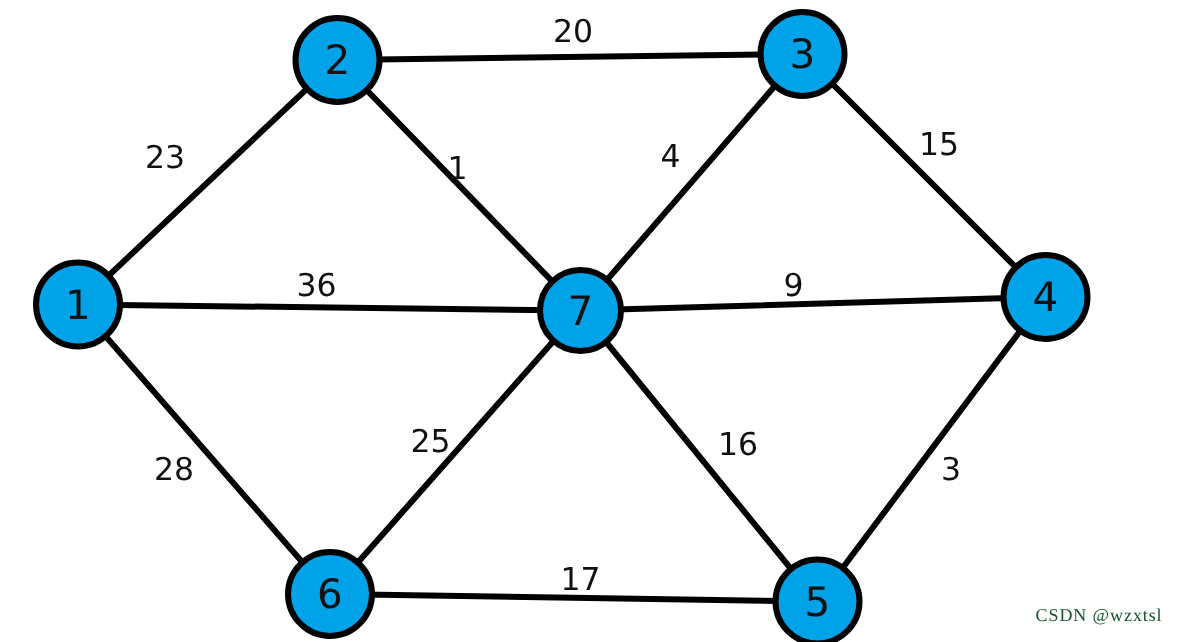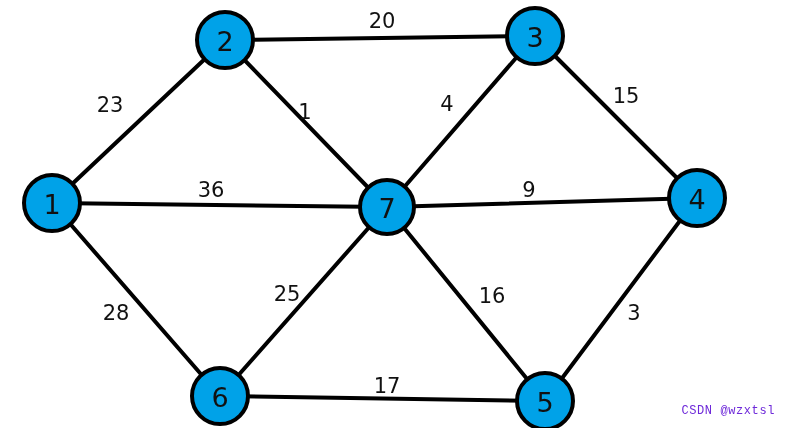--- a/index.html
+++ b/index.html
@@ -45,23 +45,23 @@
     font-family: "DejaVu Sans", sans-serif;
     font-size: 21px;
     fill: #111111;
     text-anchor: middle;
     dominant-baseline: central;
   }
   #watermark {
     position: absolute;
     right: 12px;
     bottom: 10px;
-    font-family: Liberation Mono, monospace;
+    font-family: Liberation Serif, serif;
     font-size: 12px;
-    color: #6d28d9;
+    color: #14532d;
     letter-spacing: 0.6px;
     white-space: nowrap;
     user-select: none;
   }
 </style>
 </head>
 <body>
 
 <div id="canvas">
 

